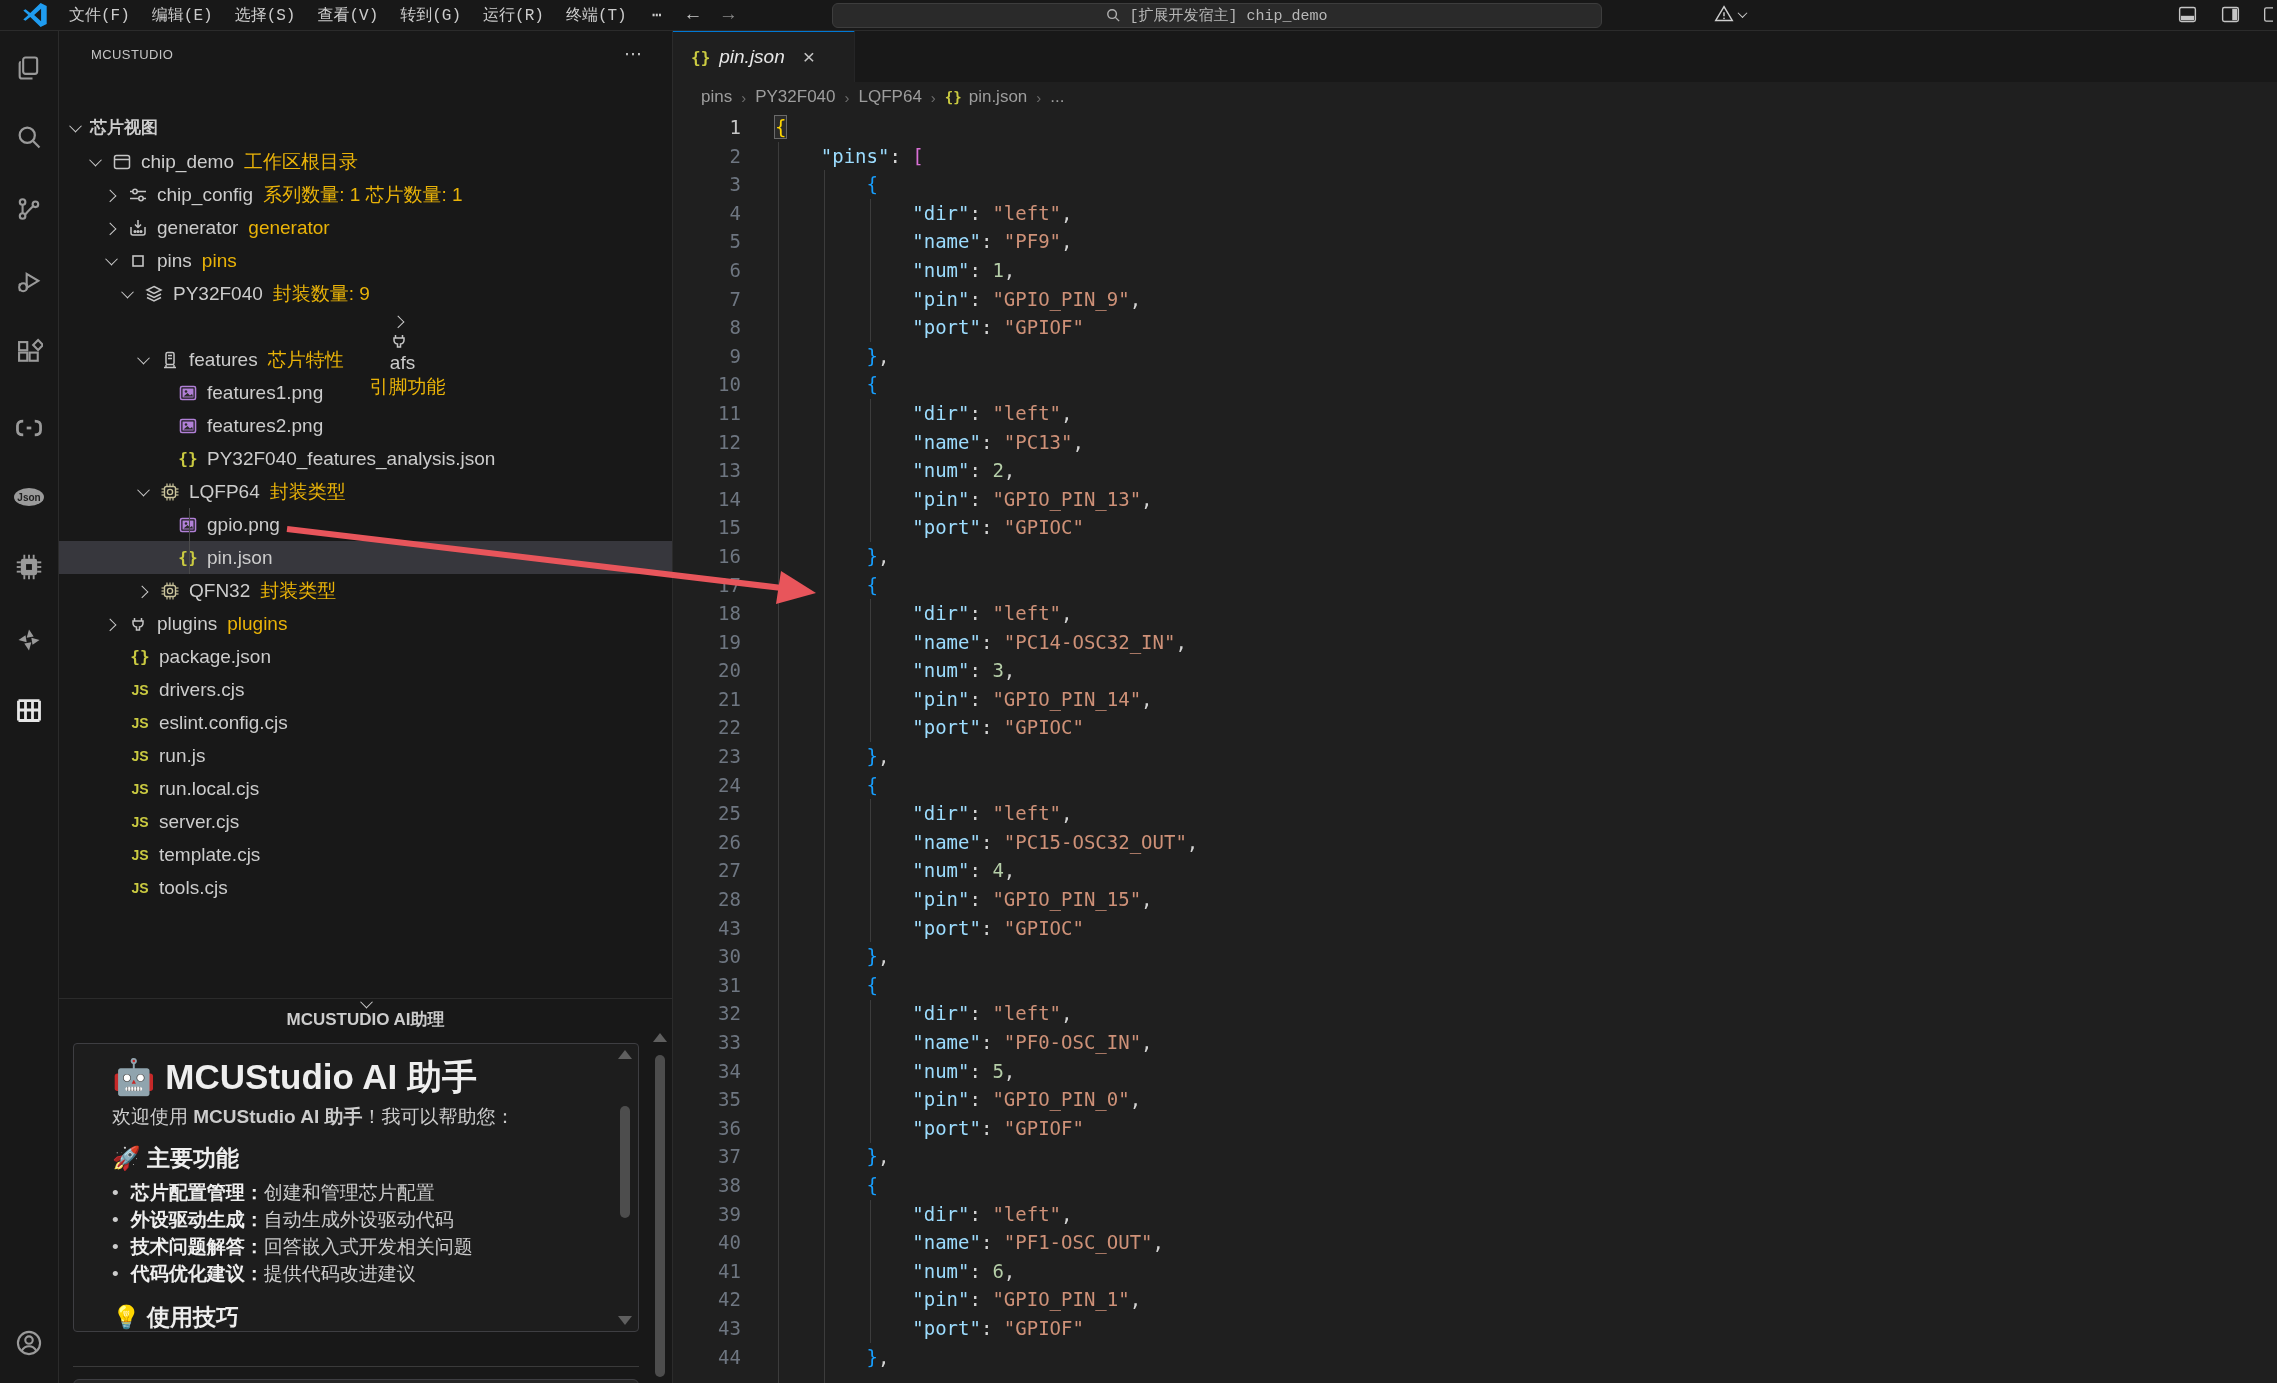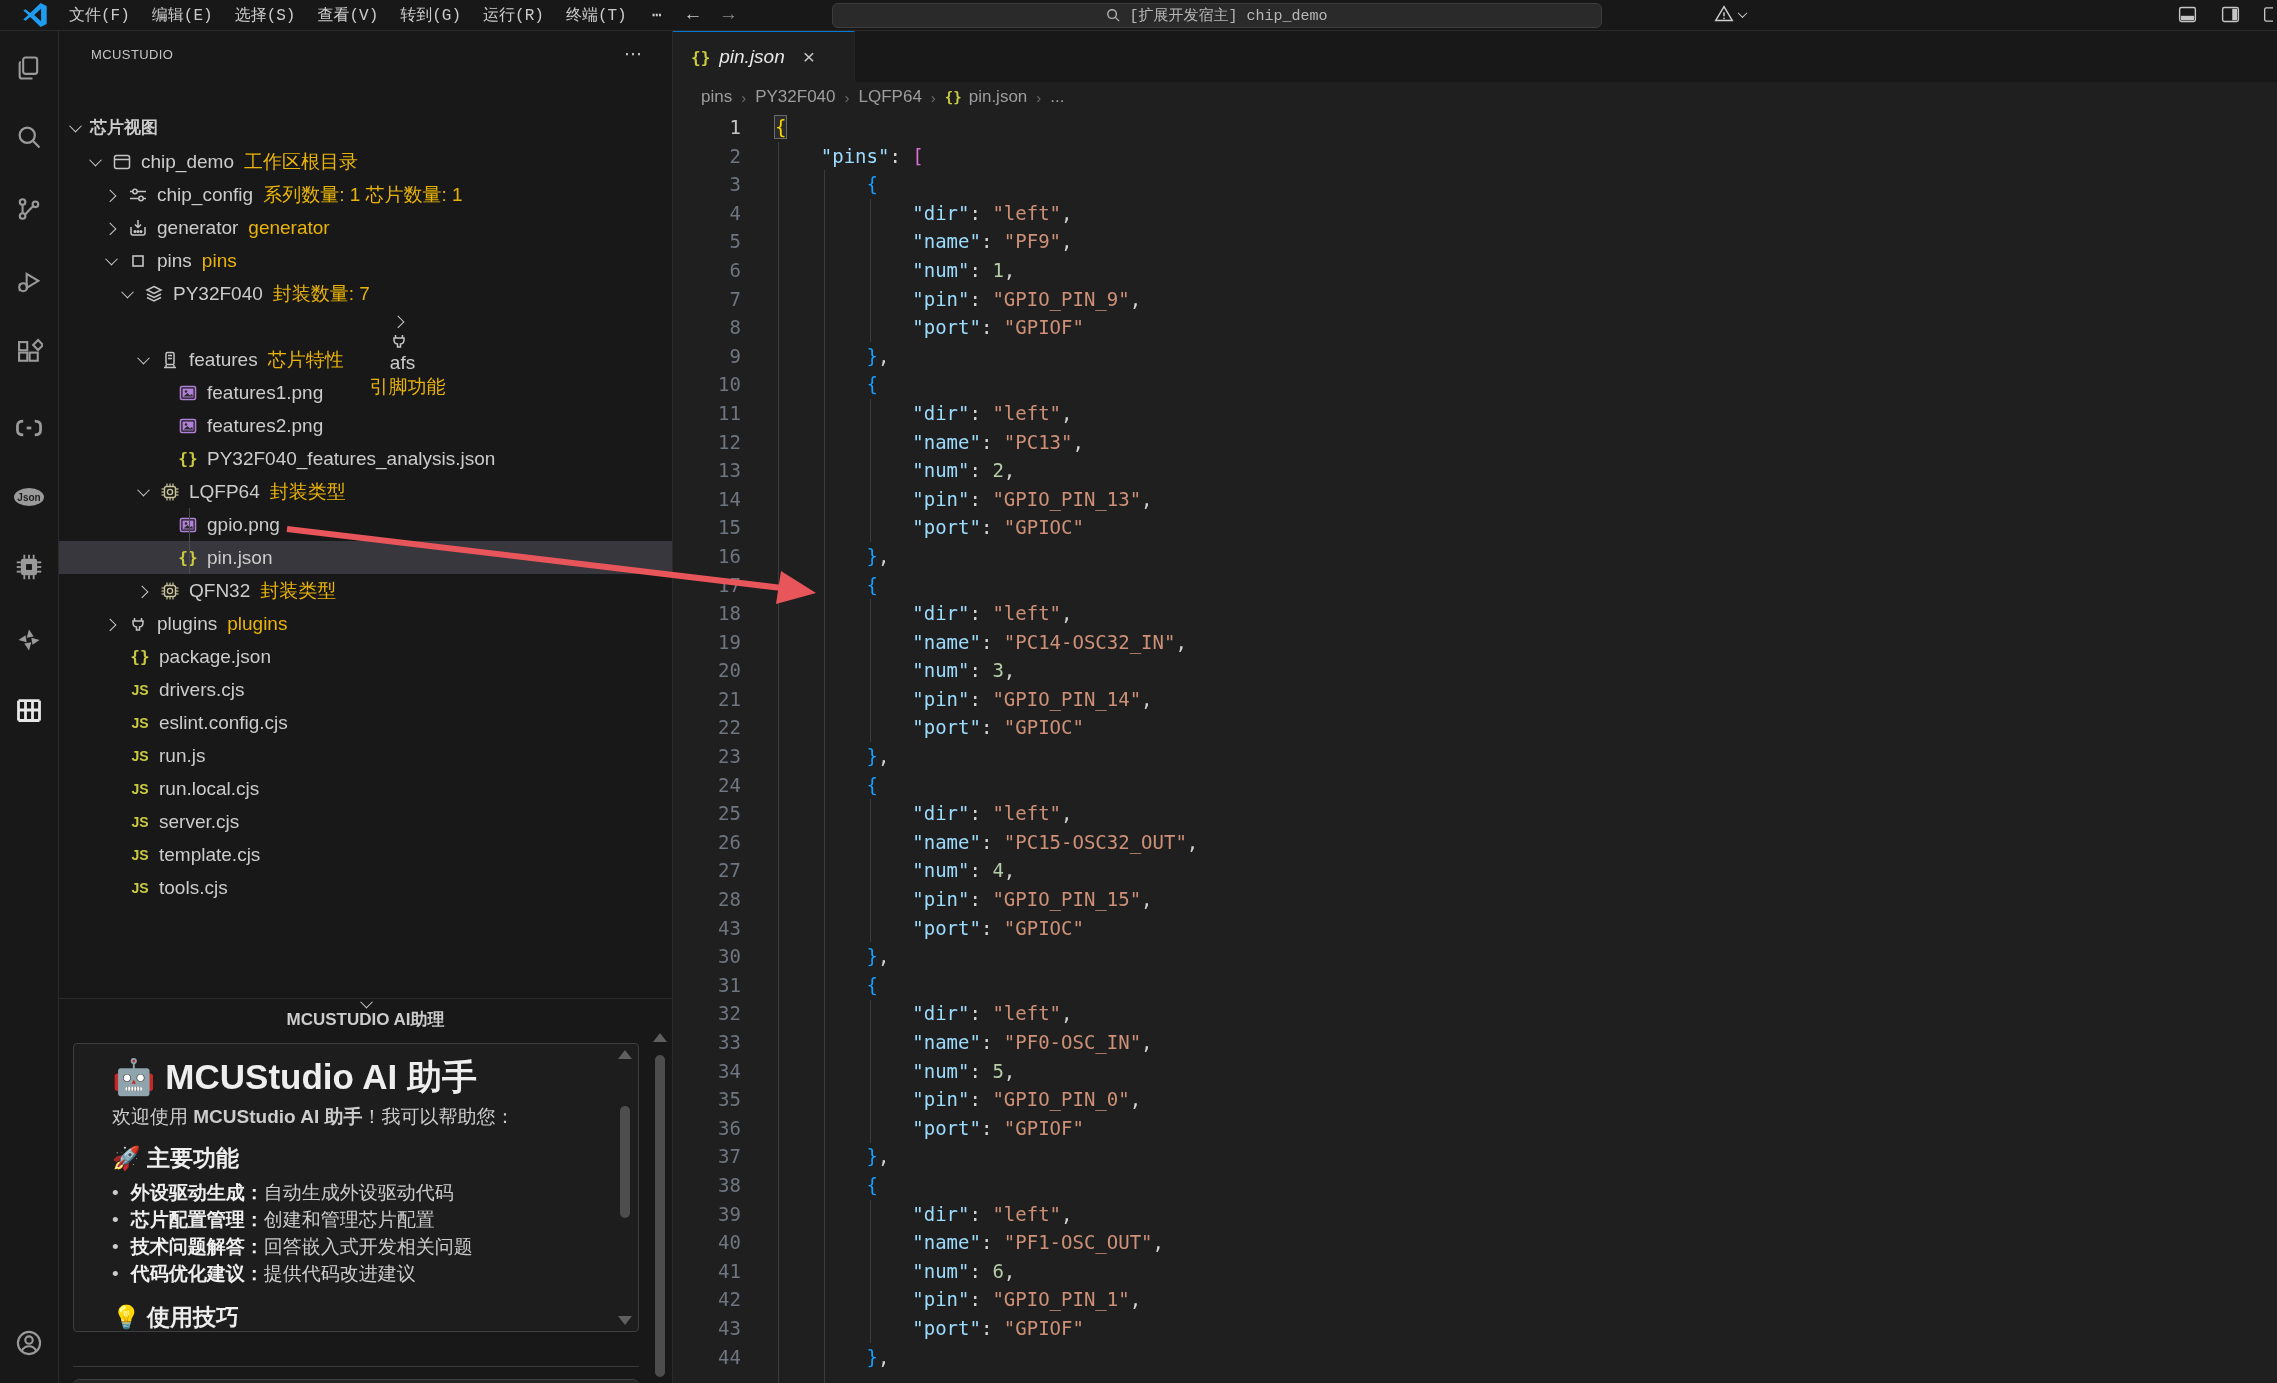--- a/index.html
+++ b/index.html
@@ -296,21 +296,21 @@
             <span class="chev down"></span>
           </span>
           <span class="ticon">
             <svg width="20" height="20" viewBox="0 0 20 20" fill="none" stroke="#c5c5c5" stroke-width="1.5">
               <path d="M10 2.5 L17 6 L10 9.5 L3 6 Z"></path>
               <path d="M3 10 L10 13.5 L17 10"></path>
               <path d="M3 13.5 L10 17 L17 13.5"></path>
             </svg>
           </span>
           <span class="tlabel">PY32F040</span>
-          <span class="tdesc">封装数量: 7</span>
+          <span class="tdesc">封装数量: 9</span>
         </div>
         <div class="trow" style="padding-left: 74px; flex-direction: column;">
           <span class="chevbox">
             <span class="chev right"></span>
           </span>
           <span class="ticon">
             <svg width="20" height="20" viewBox="0 0 20 20" fill="none" stroke="#c5c5c5" stroke-width="1.5">
               <path d="M6.5 4 L6.5 7 M13.5 4 L13.5 7"></path>
               <path d="M5 7 L15 7 L15 9 Q15 12.5 11.5 13 L11.5 16 L8.5 16 L8.5 13 Q5 12.5 5 9 Z"></path>
             </svg>
@@ -518,22 +518,22 @@
         <div id="ai-card-title">
           <span>🤖</span>
           <span>MCUStudio AI 助手</span>
         </div>
         <div id="ai-welcome"><span>欢迎使用 </span><b>MCUStudio AI 助手</b><span>！我可以帮助您：</span></div>
         <div class="ai-h2">
           <span>🚀</span>
           <span>主要功能</span>
         </div>
         <ul id="ai-features">
+            <li><b>芯片配置管理：</b>创建和管理芯片配置</li>
             <li><b>外设驱动生成：</b>自动生成外设驱动代码</li>
-            <li><b>芯片配置管理：</b>创建和管理芯片配置</li>
             <li><b>技术问题解答：</b>回答嵌入式开发相关问题</li>
             <li><b>代码优化建议：</b>提供代码改进建议</li>
           </ul>
         <div class="ai-h2" id="ai-tips">
           <span>💡</span>
           <span>使用技巧</span>
         </div>
 
         <div class="vscroll" style="right:6px;top:6px;bottom:6px;width:14px;">
           <div class="scroll-arrow up" style="top:0;"></div>

